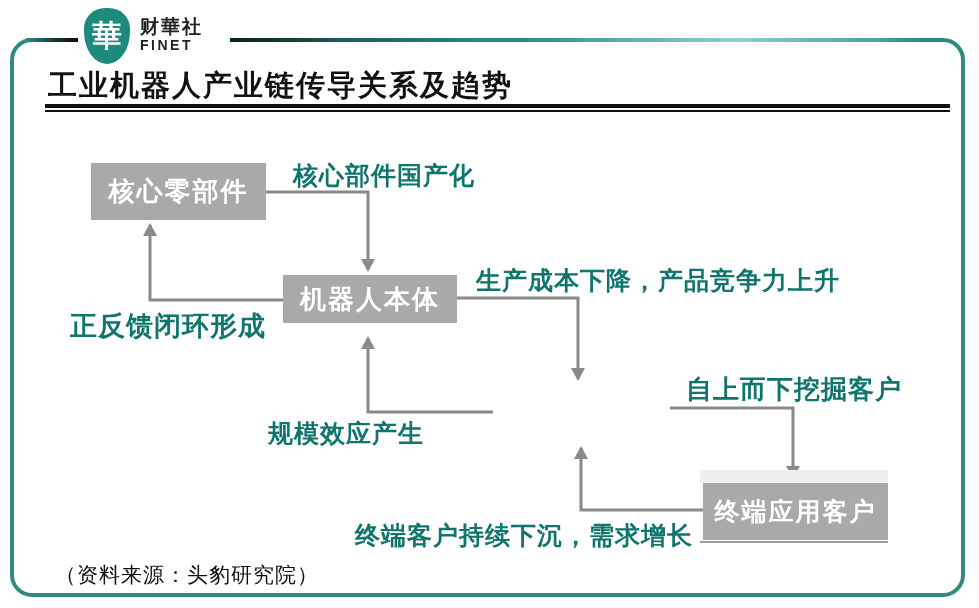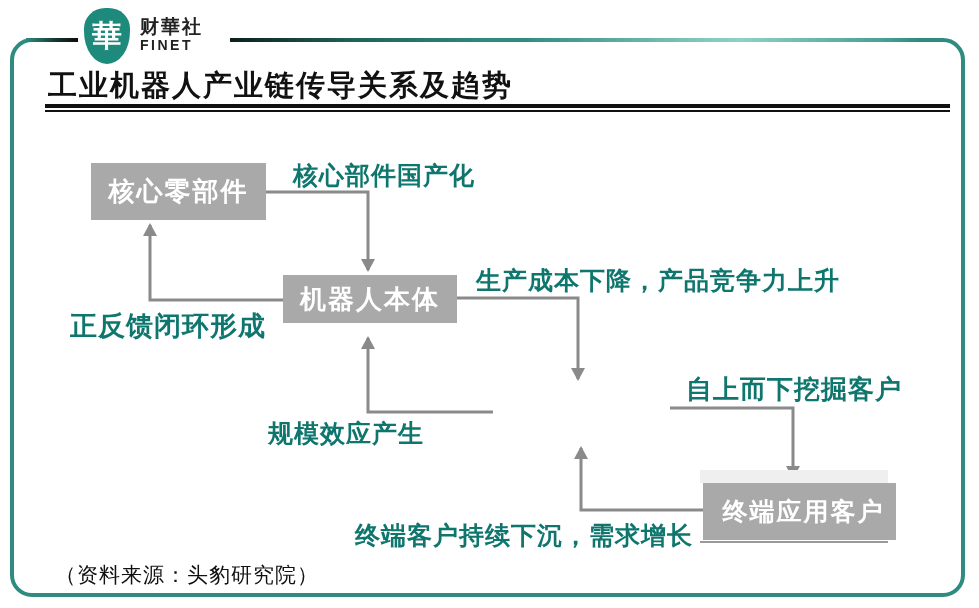--- a/index.html
+++ b/index.html
@@ -42,21 +42,21 @@
   .title-rule .thin{height:2px;background:#111;margin-top:2px;}
 
   
   .node{
     position:absolute;background:#A9A9A9;color:#ffffff;font-weight:700;font-size:26px;
     letter-spacing:2px;display:flex;align-items:center;justify-content:center;white-space:nowrap;
   }
   .node-core{left:63px;top:163px;width:175px;height:57px;margin-left:28px;}
   .node-body{left:283px;top:275px;width:174px;height:48px;}
   .node-sys{left:494px;top:384px;width:176px;height:59px;}
-  .node-end{left:703px;top:483px;width:185px;height:57px;font-size:25px;padding-left:8px;}
+  .node-end{left:703px;top:483px;width:185px;height:57px;font-size:25px;}
   .node-end-strip{position:absolute;left:700px;top:470px;width:188px;height:13px;background:#efefef;}
   .node-end-underline{position:absolute;left:700px;top:541px;width:188px;height:2px;background:#9a9a9a;}
 
   
   .elabel{position:absolute;font-size:25px;font-weight:600;color:#0f766e;letter-spacing:1px;white-space:nowrap;}
   .elabel-0{left:293px;top:159px;}
   .elabel-1{left:476px;top:264px;}
   .elabel-2{left:686px;top:372px;font-size:26px;}
   .elabel-3{left:70px;top:308px;font-size:27px;}
   .elabel-4{left:268px;top:417px;text-align:right;}

